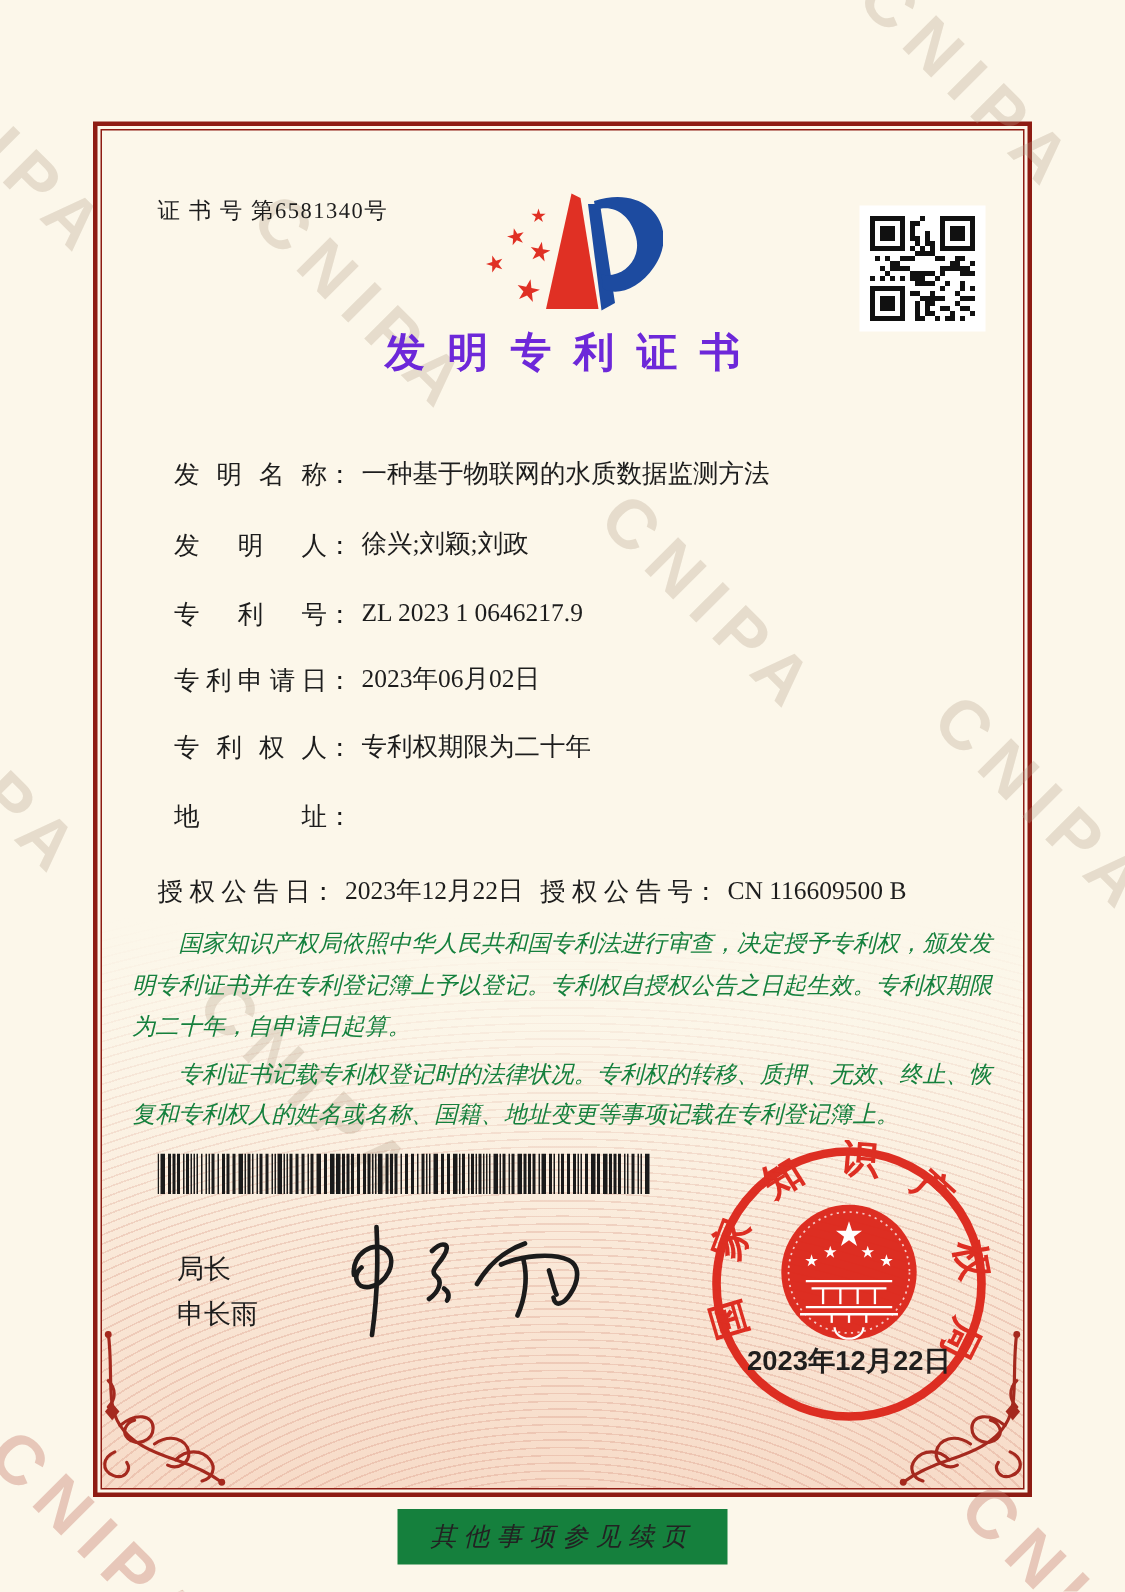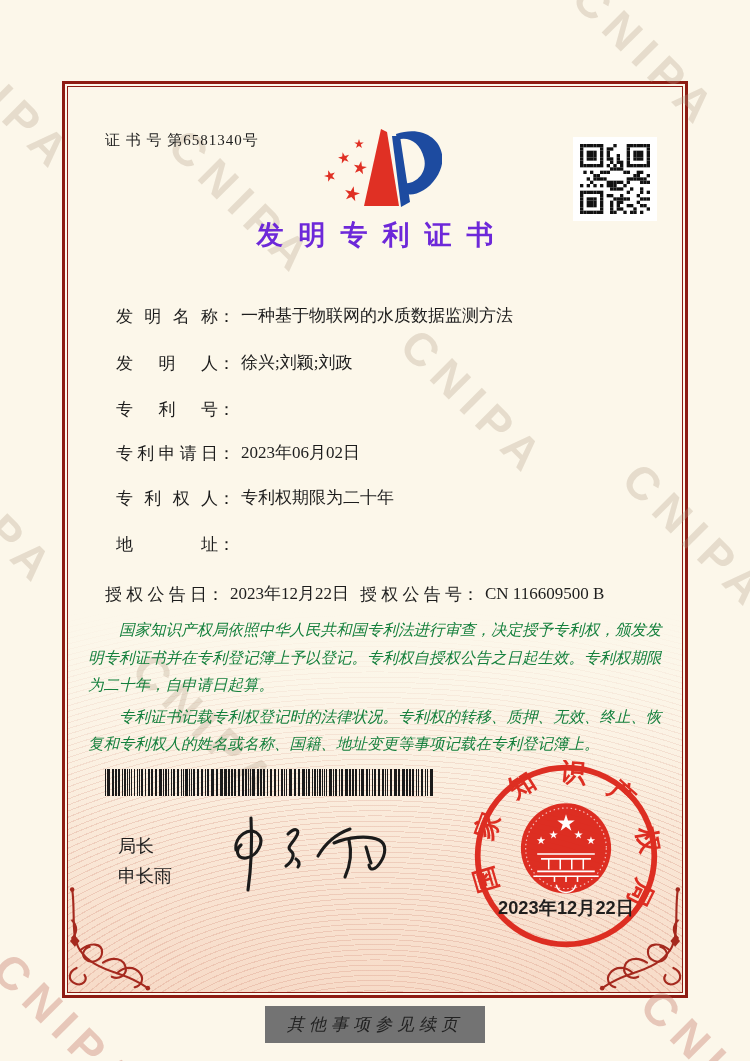--- a/index.html
+++ b/index.html
@@ -68,21 +68,21 @@
   .officer-name{position:absolute;left:118px;top:864px;font-size:18px;
                 font-family:"Liberation Sans","DejaVu Sans",sans-serif;}
   .signature{position:absolute;left:222px;top:810px;width:178px;height:86px;}
   .seal{position:absolute;left:470px;top:760px;width:192px;height:192px;
         mix-blend-mode:multiply;opacity:.95;}
   .page-info{position:absolute;left:0;right:0;top:966px;text-align:center;font-size:14px;color:#222;margin-top:48px;}
   .cont-note{
     position:absolute;left:0;right:0;top:1006px;text-align:center;
   }
   .cont-note span{
-    display:inline-block;background:#737373;padding:7px 22px;
+    display:inline-block;background:#15803d;padding:7px 22px;
     font-style:italic;font-size:17px;letter-spacing:5px;color:#222;
   }
 </style>
 </head>
 <body>
 
 <div>
   <span class="wm" style="left:-45px;top:14px">CNIPA</span>
   <span class="wm" style="left:196px;top:118px">CNIPA</span>
   <span class="wm" style="left:600px;top:-30px">CNIPA</span>
@@ -366,20 +366,21 @@
         <span class="fvalue">一种基于物联网的水质数据监测方法</span>
     </div>
     <div class="frow" style="top:47px">
       <span class="flabel">发明人</span>
         <span class="fcolon">：</span>
         <span class="fvalue">徐兴;刘颖;刘政</span>
     </div>
     <div class="frow" style="top:93px">
       <span class="flabel">专利号</span>
         <span class="fcolon">：</span>
+        <span class="fvalue">ZL 2023 1 0646217.9</span>
     </div>
     <div class="frow" style="top:137px">
       <span class="flabel">专利申请日</span>
         <span class="fcolon">：</span>
         <span class="fvalue">2023年06月02日</span>
     </div>
     <div class="frow" style="top:182px">
       <span class="flabel">专利权人</span>
         <span class="fcolon">：</span>
         <span class="fvalue">专利权期限为二十年</span>

